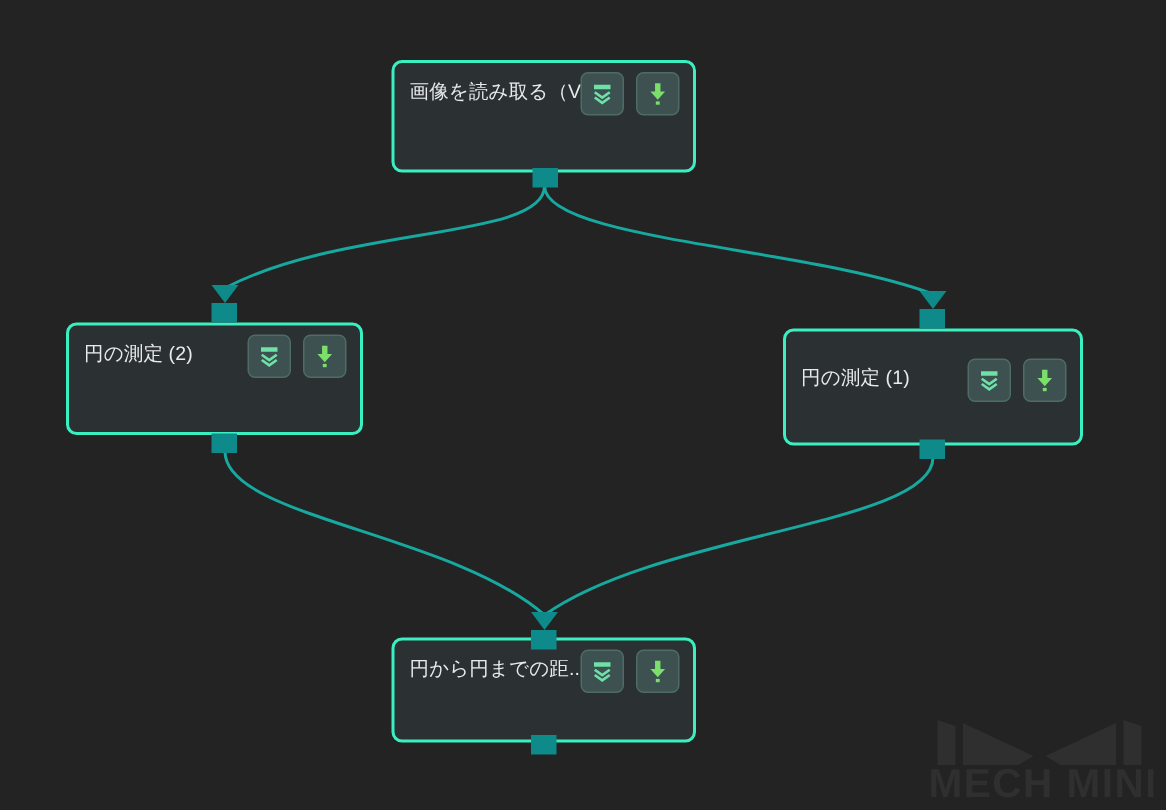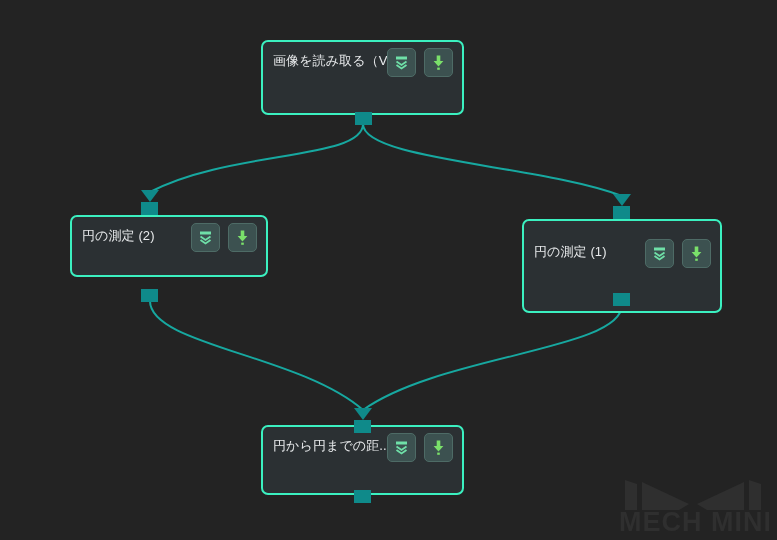--- a/index.html
+++ b/index.html
@@ -145,21 +145,21 @@
           <polygon points="3.6,7 13.4,7 8.5,12.5" fill="#7ae06a"></polygon>
           <rect x="7.2" y="13.6" width="2.6" height="2.2" fill="#7ae06a"></rect>
         </svg>
       </div>
     </div>
   </div>
 
   <div class="in-arrow" style="left:141px; top:190px;"></div>
   <div class="port in" style="left:141px; top:202px;"></div>
   <div class="port out" style="left:141px; top:289px;"></div>
-  <div class="node" style="left:44px; top:215px; width:198px; height:62px;margin-left:26px;">
+  <div class="node" style="left:44px; top:215px; width:198px; height:75px;">
     <div class="node-title">円の測定 (2)</div>
     <div class="node-btns">
       <div class="nbtn">
         <svg width="17" height="17" viewBox="0 0 17 17">
           <rect x="3" y="2.5" width="11" height="3" fill="#6fe0a8"></rect>
           <polyline points="3.5,7.5 8.5,11 13.5,7.5" fill="none" stroke="#6fe0a8" stroke-width="1.8"></polyline>
           <polyline points="3.5,11 8.5,14.5 13.5,11" fill="none" stroke="#6fe0a8" stroke-width="1.8"></polyline>
         </svg>
       </div>
       <div class="nbtn run">
@@ -168,21 +168,21 @@
           <polygon points="3.6,7 13.4,7 8.5,12.5" fill="#7ae06a"></polygon>
           <rect x="7.2" y="13.6" width="2.6" height="2.2" fill="#7ae06a"></rect>
         </svg>
       </div>
     </div>
   </div>
 
   <div class="in-arrow" style="left:613px; top:194px;"></div>
   <div class="port in" style="left:613px; top:206px;"></div>
   <div class="port out" style="left:613px; top:293px;"></div>
-  <div class="node" style="left:522px; top:219px; width:200px; height:94px;">
+  <div class="node" style="left:522px; top:219px; width:200px; height:78px;">
     <div class="node-title" style="top:23px;">円の測定 (1)</div>
     <div class="node-btns" style="top:18px;">
       <div class="nbtn">
         <svg width="17" height="17" viewBox="0 0 17 17">
           <rect x="3" y="2.5" width="11" height="3" fill="#6fe0a8"></rect>
           <polyline points="3.5,7.5 8.5,11 13.5,7.5" fill="none" stroke="#6fe0a8" stroke-width="1.8"></polyline>
           <polyline points="3.5,11 8.5,14.5 13.5,11" fill="none" stroke="#6fe0a8" stroke-width="1.8"></polyline>
         </svg>
       </div>
       <div class="nbtn run">

